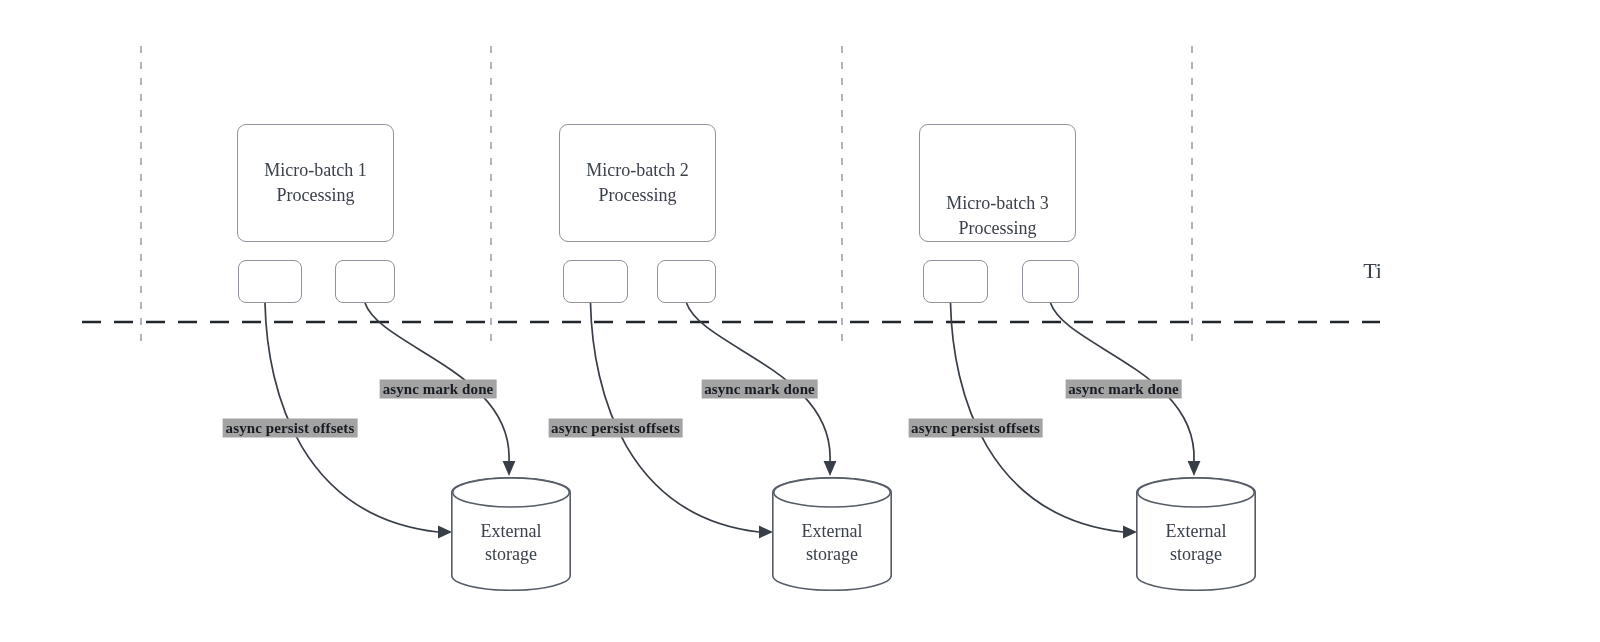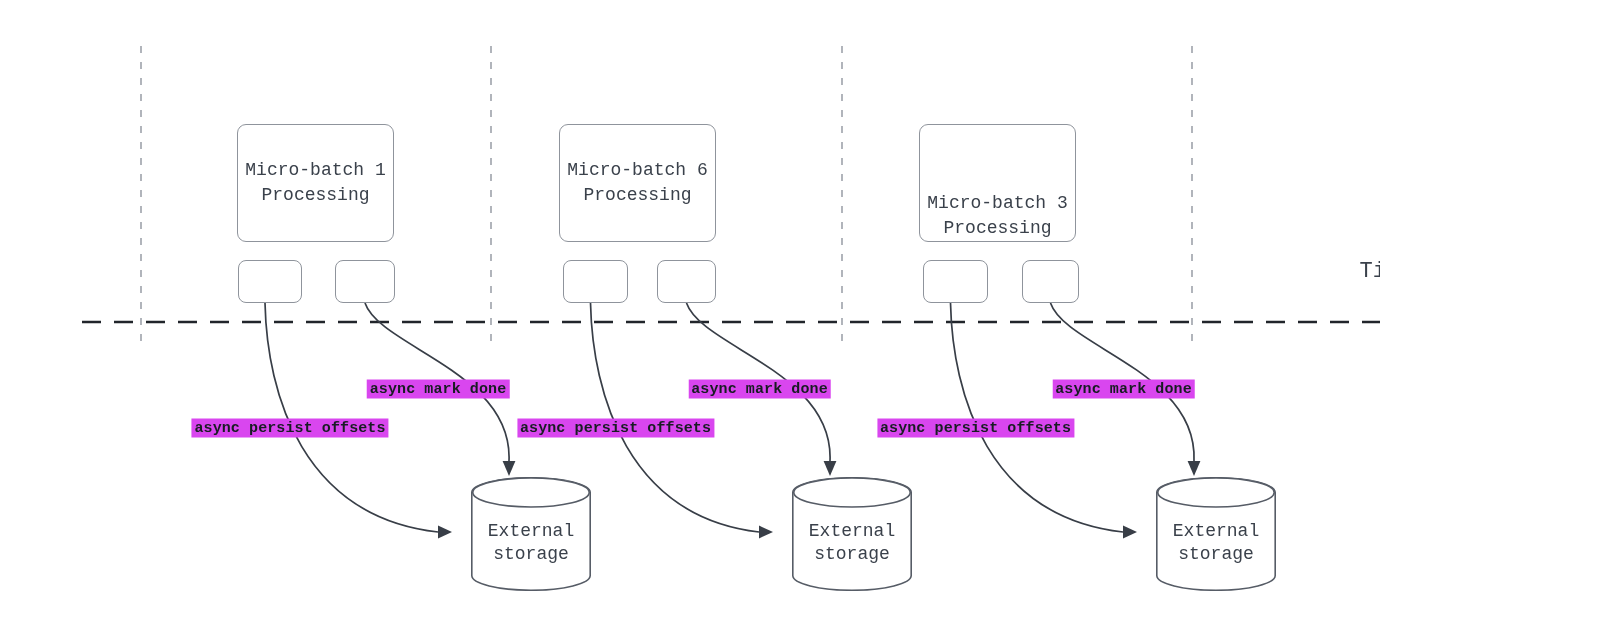--- a/index.html
+++ b/index.html
@@ -1,20 +1,20 @@
 <!DOCTYPE html>
 <html><head>
 <meta charset="utf-8">
 <style>
   html,body{margin:0;padding:0;background:#fff;}
   #canvas{
     position:relative;
     width:1380px;height:642px;
     background:var(--bg,#ffffff);
-    font-family:Liberation Mono, monospace;
+    font-family:Liberation Serif, serif;
     overflow:hidden;
   }
   #overlay{position:absolute;left:0;top:0;z-index:1;}
   .batch{position:absolute;left:0;top:0;z-index:2;}
   .big-box{
     position:absolute;
     box-sizing:border-box;
     background:#fff;
     border:1.6px solid var(--shape-stroke,#8f949c);
     border-radius:9px;
@@ -28,29 +28,29 @@
   .small-box{
     position:absolute;
     box-sizing:border-box;
     background:#fff;
     border:1.6px solid var(--shape-stroke,#8f949c);
     border-radius:8px;
   }
   .conn-label{
     position:absolute;
     transform:translate(-50%,-50%);
-    background:#d946ef;
+    background:#a3a3a3;
     padding:1px 3px;
     font-size:15px;font-weight:700;
     letter-spacing:.1px;
     color:var(--label-text,#181c23);
     white-space:nowrap;
     z-index:3;
   }
-  .cylinder{position:absolute;width:120px;height:114px;margin-left:20px;}
+  .cylinder{position:absolute;width:120px;height:114px;}
   .cylinder svg{position:absolute;left:0;top:0;}
   .cyl-text{
     position:absolute;left:0;top:43px;width:100%;
     text-align:center;
     font-size:18px;line-height:23px;
     color:var(--shape-text,#3a414b);
   }
   .time-label{
     position:absolute;
     transform:translate(-50%,-50%);
@@ -96,21 +96,21 @@
       <svg width="120" height="114" viewBox="0 0 120 114">
         <path class="cyl-body" d="M0.8 15.5 L0.8 98.5 A58.2 14.5 0 0 0 119.2 98.5 L119.2 15.5 A58.2 14.5 0 0 0 0.8 15.5 Z" fill="#ffffff" stroke="#565c66" stroke-width="1.6"></path>
         <ellipse class="cyl-rim" cx="60" cy="15.5" rx="58.2" ry="14.5" fill="#ffffff" stroke="#565c66" stroke-width="1.6"></ellipse>
       </svg>
       <div class="cyl-text"><span>External</span><br><span>storage</span></div>
     </div>
   </div>
 
   <div class="batch">
     <div class="big-box" style="left: 559px; top: 124px; width: 157px; height: 118px;">
-      <div class="box-title"><span>Micro-batch 6</span><br><span>Processing</span></div>
+      <div class="box-title"><span>Micro-batch 2</span><br><span>Processing</span></div>
     </div>
     <div class="small-box sa" style="left: 563px; top: 260px; width: 65px; height: 43px;"></div>
     <div class="small-box sb" style="left: 657px; top: 260px; width: 59px; height: 43px;"></div>
     <div class="conn-label persist" style="left: 615.5px; top: 428px;">async persist offsets</div>
     <div class="conn-label done" style="left: 759.5px; top: 389px;">async mark done</div>
     <div class="cylinder" style="left: 772px; top: 477px;">
       <svg width="120" height="114" viewBox="0 0 120 114">
         <path class="cyl-body" d="M0.8 15.5 L0.8 98.5 A58.2 14.5 0 0 0 119.2 98.5 L119.2 15.5 A58.2 14.5 0 0 0 0.8 15.5 Z" fill="#ffffff" stroke="#565c66" stroke-width="1.6"></path>
         <ellipse class="cyl-rim" cx="60" cy="15.5" rx="58.2" ry="14.5" fill="#ffffff" stroke="#565c66" stroke-width="1.6"></ellipse>
       </svg>

